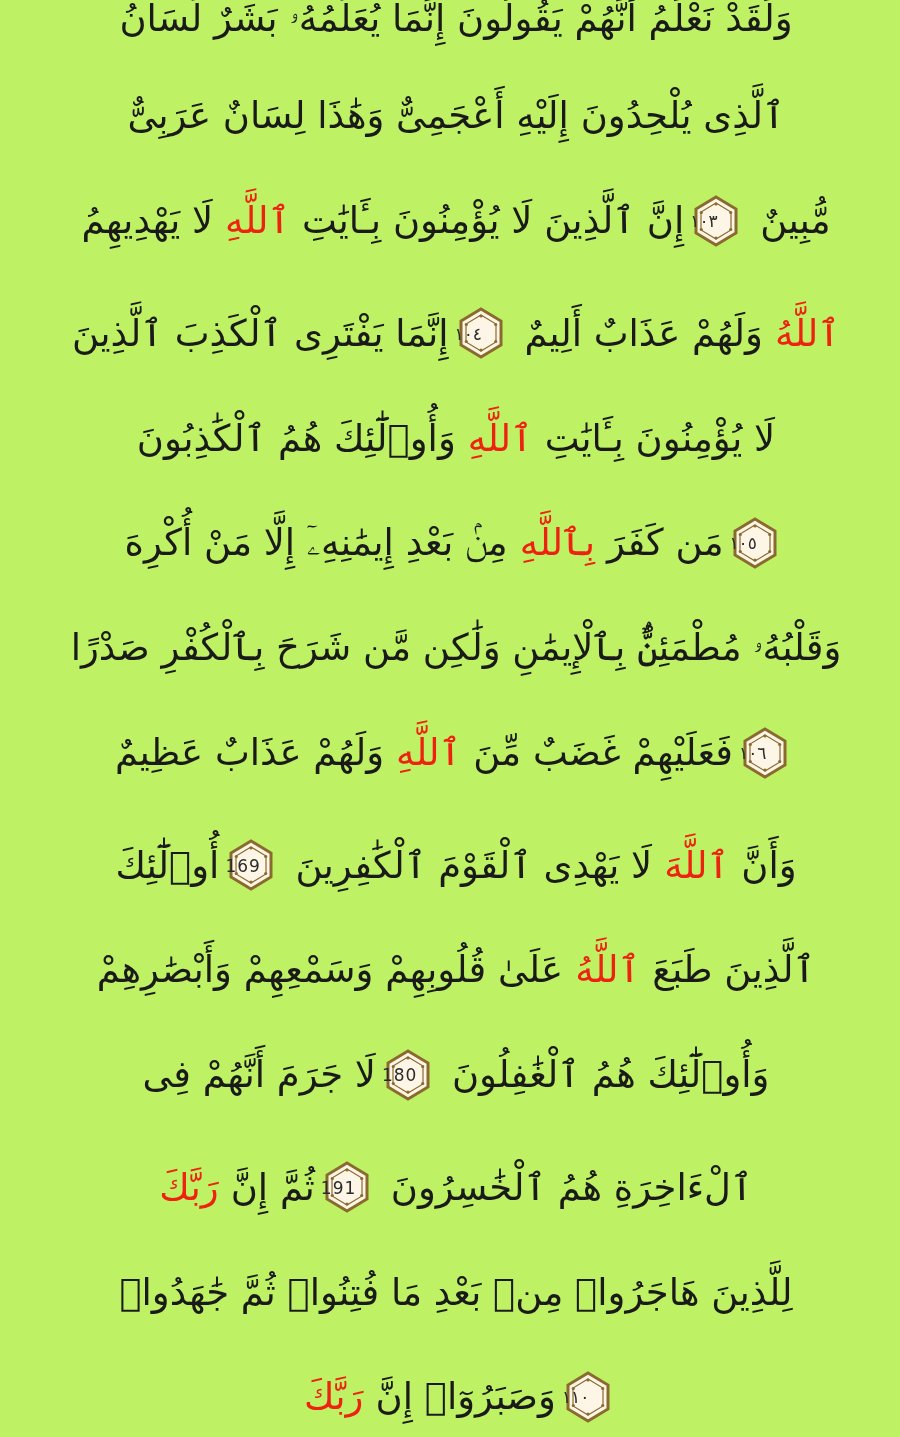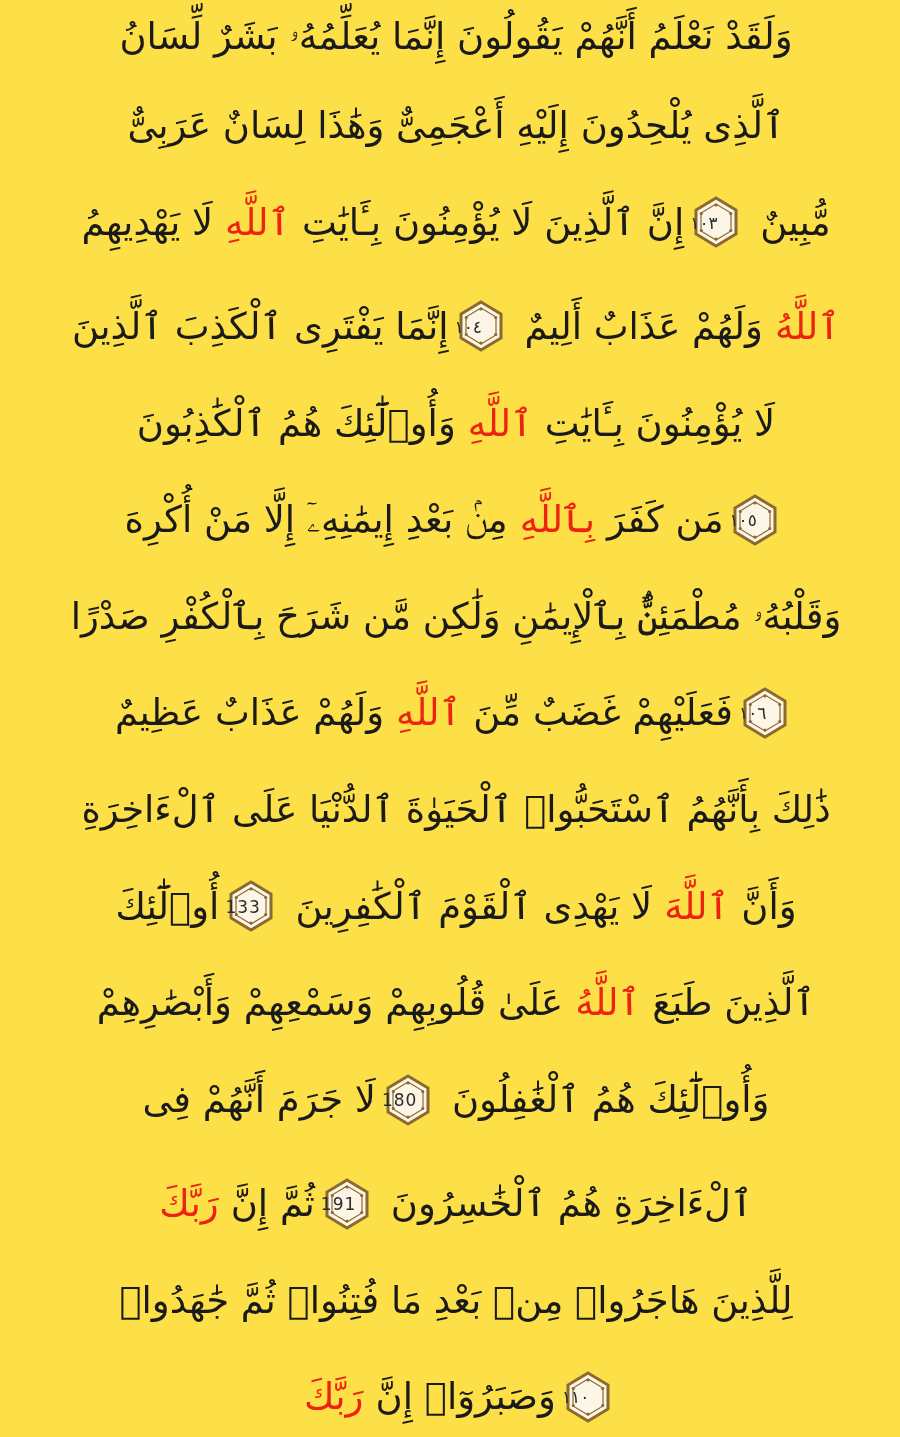--- a/index.html
+++ b/index.html
@@ -10,23 +10,23 @@
   body {
     width: 900px;
     height: 1437px;
     overflow: hidden;
     font-family: "DejaVu Sans", sans-serif;
   }
   .page {
     position: relative;
     width: 900px;
     height: 1437px;
-    background: #fde047;
+    background: #bef264;
     box-sizing: border-box;
-    padding: 18px 28px 14px 28px;
+    padding: 0 28px 14px 28px;
     display: flex;
     flex-direction: column;
     justify-content: space-between;
   }
   .line {
     display: flex;
     flex-direction: row;
     align-items: center;
     justify-content: center;
     width: 100%;
@@ -174,42 +174,38 @@
         <span class="num">١٠٦</span>
       </span>
       <span class="seg black">فَعَلَيْهِمْ غَضَبٌ مِّنَ</span>
       <span class="gap-sm"></span>
       <span class="seg red">ٱللَّهِ</span>
       <span class="gap-sm"></span>
       <span class="seg black">وَلَهُمْ عَذَابٌ عَظِيمٌ</span>
       <span class="gap-sm"></span>
     </div>
     <div class="line" style="font-size: 37px;">
-      <span class="seg black">ذَٰلِكَ بِأَنَّهُمُ ٱسْتَحَبُّوا۟ ٱلْحَيَوٰةَ ٱلدُّنْيَا عَلَى ٱلْءَاخِرَةِ</span>
-      <span class="gap-sm"></span>
-    </div>
-    <div class="line" style="font-size: 37px;">
       <span class="seg black">وَأَنَّ</span>
       <span class="gap-sm"></span>
       <span class="seg red">ٱللَّهَ</span>
       <span class="gap-sm"></span>
       <span class="seg black">لَا يَهْدِى ٱلْقَوْمَ ٱلْكَٰفِرِينَ</span>
       <span class="gap-sm"></span>
       <span class="ayah">
         <svg class="frame" viewBox="0 0 52 52" width="52" height="52">
           <polygon points="26,2 46,14 46,38 26,50 6,38 6,14" fill="#fdf6e6" stroke="#8a6a2f" stroke-width="3"></polygon>
           <polygon points="26,8 41,17 41,35 26,44 11,35 11,17" fill="none" stroke="#8a6a2f" stroke-width="1.2"></polygon>
           <circle cx="40.7" cy="34.5" r="1.6" fill="#8a6a2f"></circle>
           <circle cx="26.0" cy="43.0" r="1.6" fill="#8a6a2f"></circle>
           <circle cx="11.3" cy="34.5" r="1.6" fill="#8a6a2f"></circle>
           <circle cx="11.3" cy="17.5" r="1.6" fill="#8a6a2f"></circle>
           <circle cx="26.0" cy="9.0" r="1.6" fill="#8a6a2f"></circle>
           <circle cx="40.7" cy="17.5" r="1.6" fill="#8a6a2f"></circle>
         </svg>
-        <span class="num">133</span>
+        <span class="num">169</span>
       </span>
       <span class="seg black">أُو۟لَٰٓئِكَ</span>
       <span class="gap-sm"></span>
     </div>
     <div class="line" style="font-size: 37px;">
       <span class="seg black">ٱلَّذِينَ طَبَعَ</span>
       <span class="gap-sm"></span>
       <span class="seg red">ٱللَّهُ</span>
       <span class="gap-sm"></span>
       <span class="seg black">عَلَىٰ قُلُوبِهِمْ وَسَمْعِهِمْ وَأَبْصَٰرِهِمْ</span>

